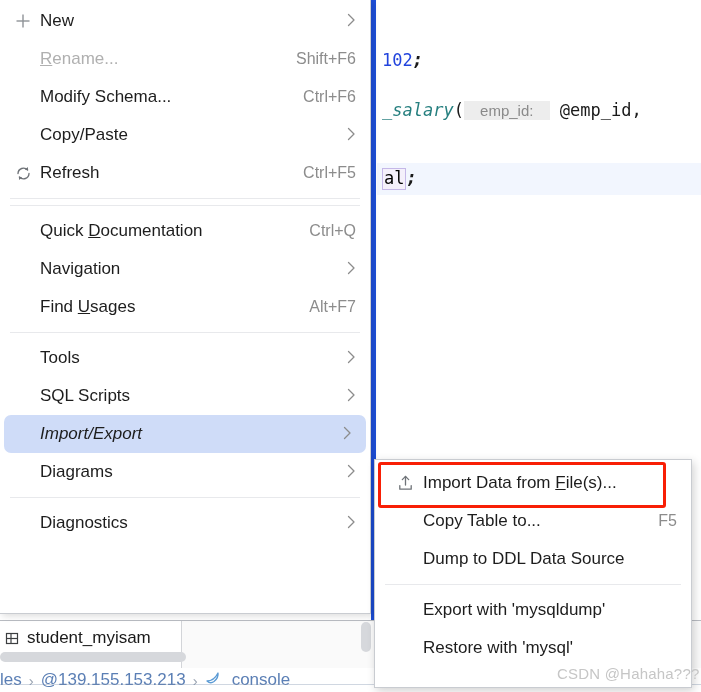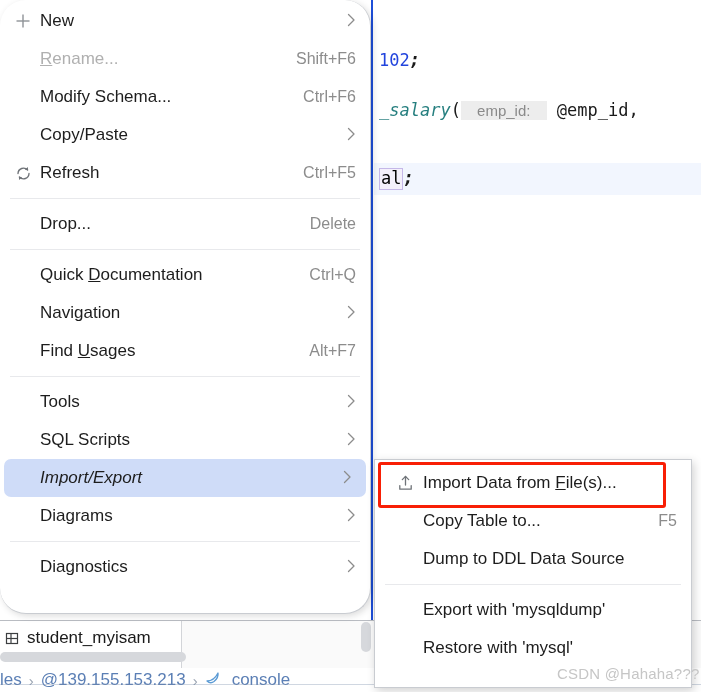--- a/index.html
+++ b/index.html
@@ -21,21 +21,21 @@
   }
 
   
   .editor-pane {
     position: absolute;
     left: 371px;
     top: 0;
     width: 330px;
     height: 620px;
     background: #ffffff;
-    border-left: 2px solid #1d4ed8;
+    border-left: 5px solid #1d4ed8;
     box-sizing: border-box;
     overflow: hidden;
   }
   .code-line {
     position: absolute;
     left: 6px;
     white-space: pre;
     font-family: "DejaVu Sans Mono", "Liberation Mono", monospace;
     font-size: 17px;
     letter-spacing: 0px;
@@ -157,21 +157,20 @@
     left: 0;
     top: 0;
     width: 371px;
     height: 614px;
     background: #ffffff;
     border-right: 1px solid #c9ccd1;
     border-bottom: 1px solid #c9ccd1;
     box-sizing: border-box;
     box-shadow: 2px 2px 7px rgba(0,0,0,0.14);
     padding-top: 2px;
-    border-radius: 26px;
   }
   .mi {
     position: relative;
     height: 38px;
     display: flex;
     align-items: center;
     padding-left: 14px;
     padding-right: 14px;
     box-sizing: border-box;
     cursor: default;
@@ -385,25 +384,20 @@
               <path d="M15 9.5 A5.5 5.5 0 0 1 5.4 13.0" fill="none" stroke="#6f7378" stroke-width="1.35" stroke-linecap="round"></path>
               <path d="M13.9 2.9 L14.1 6.3 L10.8 5.7 Z" fill="#6f7378"></path>
               <path d="M5.1 16.1 L4.9 12.7 L8.2 13.3 Z" fill="#6f7378"></path>
             </svg>
           </span>
         </span>
         <span class="lbl">Refresh</span>
         <span class="acc">Ctrl+F5</span>
       </div>
       <div class="sep"></div>
-      <div class="mi">
-        <span class="ic"></span>
-        <span class="lbl">Drop...</span>
-        <span class="acc">Delete</span>
-      </div>
       <div class="sep"></div>
       <div class="mi">
         <span class="ic"></span>
         <span class="lbl">Quick <u>D</u>ocumentation</span>
         <span class="acc">Ctrl+Q</span>
       </div>
       <div class="mi">
         <span class="ic"></span>
         <span class="lbl">Navigation</span>
         <span class="chev"><svg width="9" height="14" viewBox="0 0 9 14">

